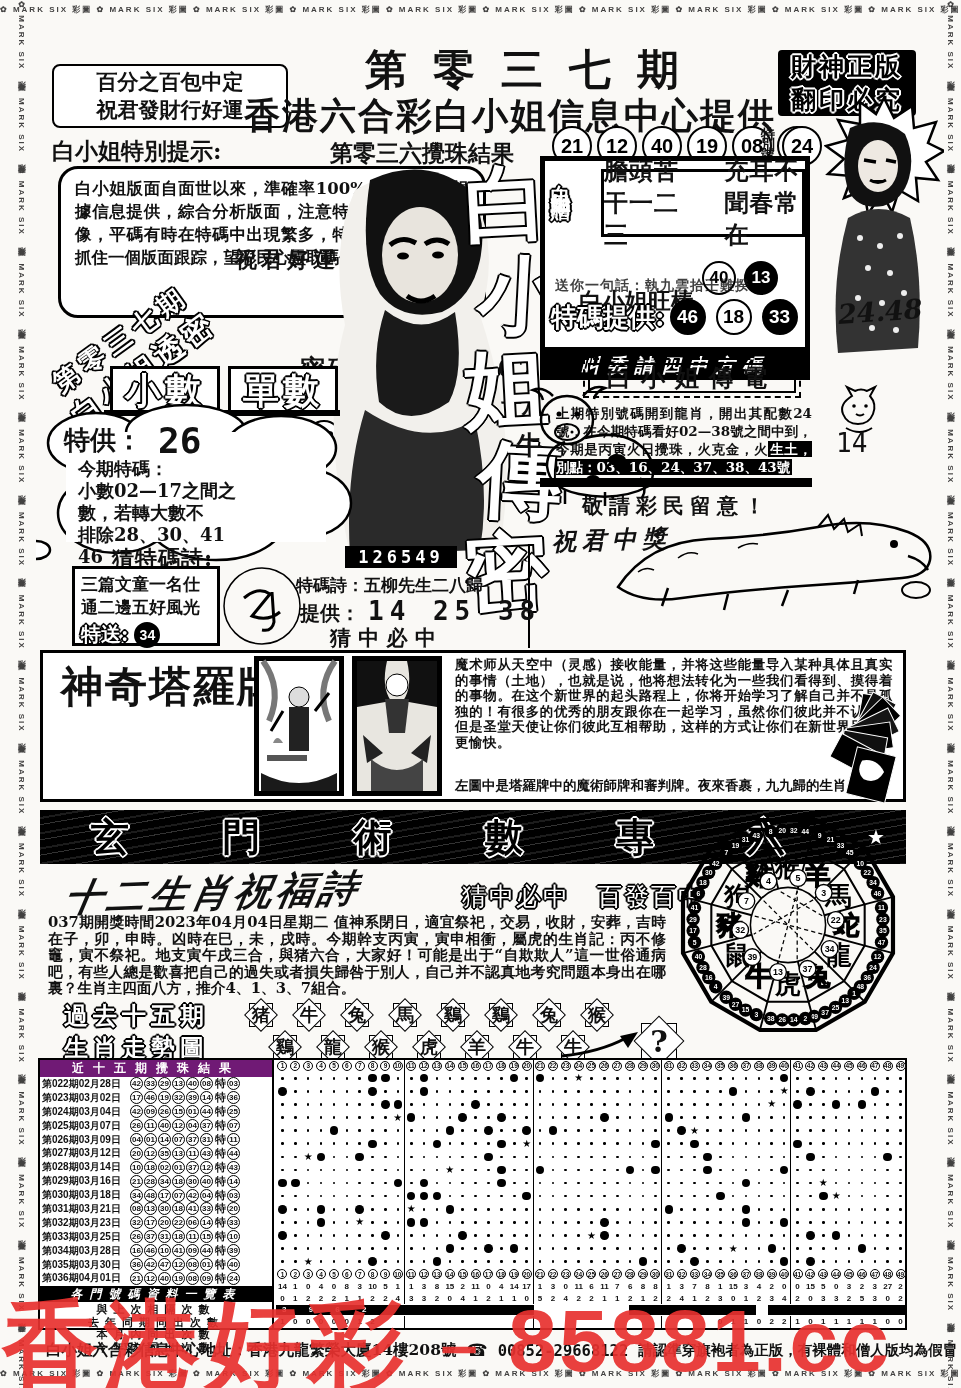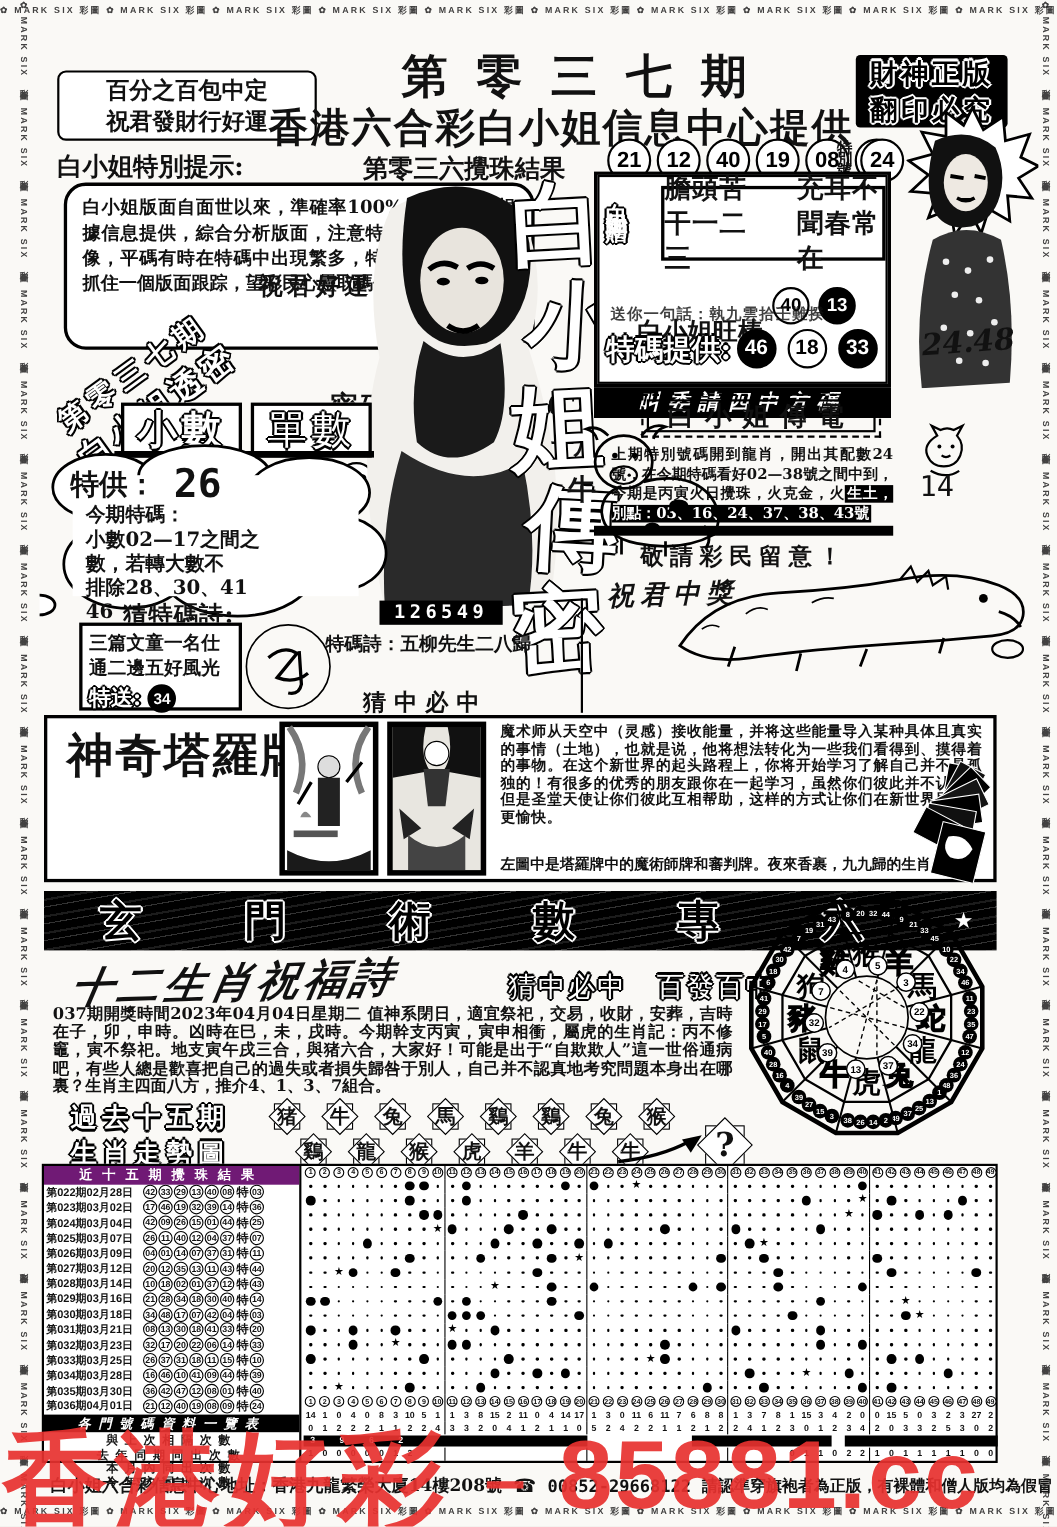--- a/index.html
+++ b/index.html
@@ -201,21 +201,21 @@
     <circle cx="286" cy="52" r="4" fill="#000"></circle>
     <path d="M300,64 q14,4 20,14 M60,96 l-6,18 M120,102 l-4,16 M180,98 l-6,16 M250,88 l-4,14" stroke="#000" stroke-width="2.5" fill="none"></path>
     <path d="M30,80 q8,-6 16,-2 M70,66 q10,-8 20,-4 M130,56 q10,-6 20,-4" stroke="#000" stroke-width="1.5" fill="none"></path>
     <ellipse cx="308" cy="98" rx="14" ry="8" fill="none" stroke="#000" stroke-width="2"></ellipse>
   </svg>
 
   <div class="abs" style="left:110px;top:366px;width:104px;height:44px;border:3px solid #000;display:flex;align-items:center;justify-content:center;background:#fff;">
     <span class="outl serif" style="font-size:36px;font-weight:900;letter-spacing:4px;">小數</span>
   </div>
   <div class="abs" style="left:228px;top:366px;width:104px;height:44px;border:3px solid #000;display:flex;align-items:center;justify-content:center;background:#fff;">
-    <span class="outl serif" style="font-size:36px;font-weight:400;letter-spacing:4px;">單數</span>
+    <span class="outl serif" style="font-size:36px;font-weight:700;letter-spacing:4px;">單數</span>
   </div>
   <div class="abs" style="left:104px;top:410px;width:236px;height:6px;background:#000;"></div>
 
   <svg class="abs" width="320" height="170" viewBox="0 0 320 170" style="left:36px;top:398px;">
     <g fill="#fff" stroke="#000" stroke-width="2.5">
       <ellipse cx="60" cy="45" rx="48" ry="30"></ellipse>
         <ellipse cx="150" cy="35" rx="60" ry="28"></ellipse>
       <ellipse cx="245" cy="50" rx="55" ry="32"></ellipse>
         <ellipse cx="270" cy="105" rx="45" ry="34"></ellipse>
       <ellipse cx="180" cy="120" rx="70" ry="42"></ellipse>
@@ -258,20 +258,24 @@
     <div style="display:flex;align-items:center;gap:6px;margin-top:2px;">
       <span class="outl serif" style="font-size:20px;font-weight:900;">特送:</span>
       <span class="ball black" style="width:26px;height:26px;font-size:14px;">34</span>
     </div>
   </div>
 
   <div class="abs" style="left:528px;top:544px;width:2px;height:104px;background:#000;"></div>
   <div class="abs" style="left:345px;top:546px;width:112px;height:22px;background:#000;color:#fff;font-size:17px;font-weight:700;
               letter-spacing:4px;display:flex;align-items:center;justify-content:center;font-family:'DejaVu Sans Mono',monospace;">126549</div>
   <div class="abs serif" style="left:296px;top:574px;font-size:17px;font-weight:900;">特碼詩：五柳先生二八歸</div>
+  <div class="abs" style="left:300px;top:596px;display:flex;align-items:baseline;gap:8px;">
+    <span class="serif" style="font-size:20px;font-weight:900;">提供：</span>
+    <span style="font-size:26px;font-weight:700;letter-spacing:6px;font-family:'DejaVu Sans Mono',monospace;">14 25 38</span>
+  </div>
   <div class="abs serif" style="left:330px;top:624px;font-size:21px;font-weight:900;">猜 中 必 中</div>
   <svg class="abs" width="84" height="84" viewBox="0 0 84 84" style="left:220px;top:564px;">
     <circle cx="42" cy="42" r="38" fill="none" stroke="#000" stroke-width="1.5"></circle>
     <path d="M24,34 q14,-12 26,-4 l-18,22 q16,6 28,-4 M52,28 l2,30 q-2,10 -12,8" fill="none" stroke="#000" stroke-width="3"></path>
   </svg>
 
   <div class="abs" style="left:40px;top:650px;width:866px;height:152px;border:3px solid #000;background:#fff;box-sizing:border-box;">
     <div class="abs" style="left:18px;top:6px;font-size:42px;font-weight:900;letter-spacing:2px;">神奇塔羅牌</div>
     <svg class="abs" width="92" height="142" viewBox="0 0 92 142" style="left:210px;top:2px;">
       <rect x="1" y="1" width="90" height="140" fill="#000"></rect>

